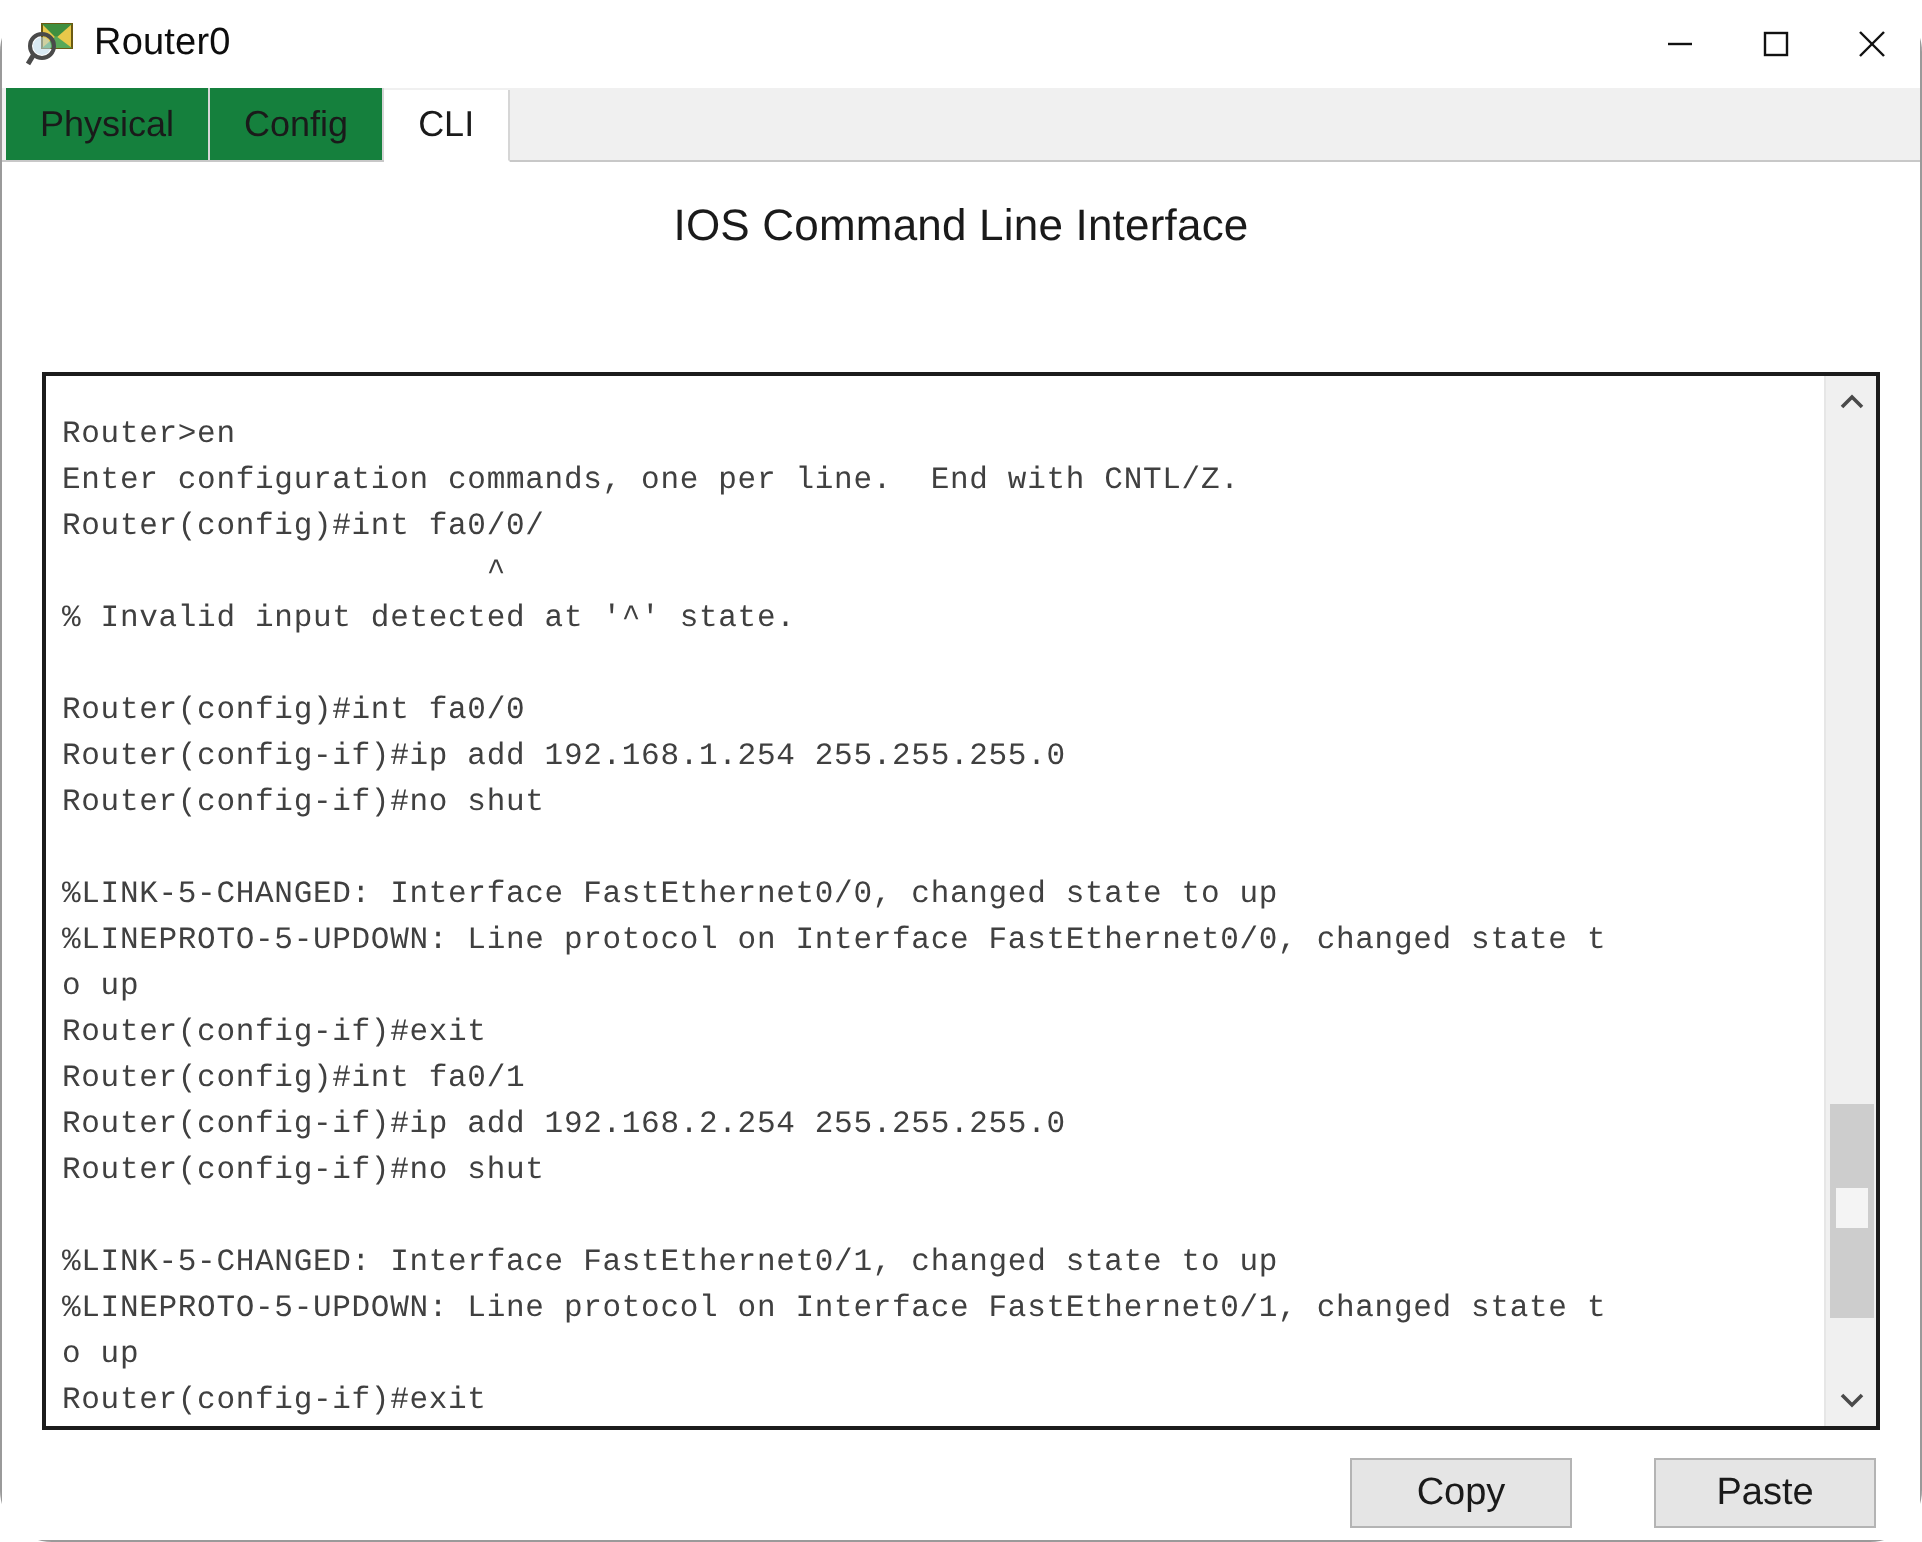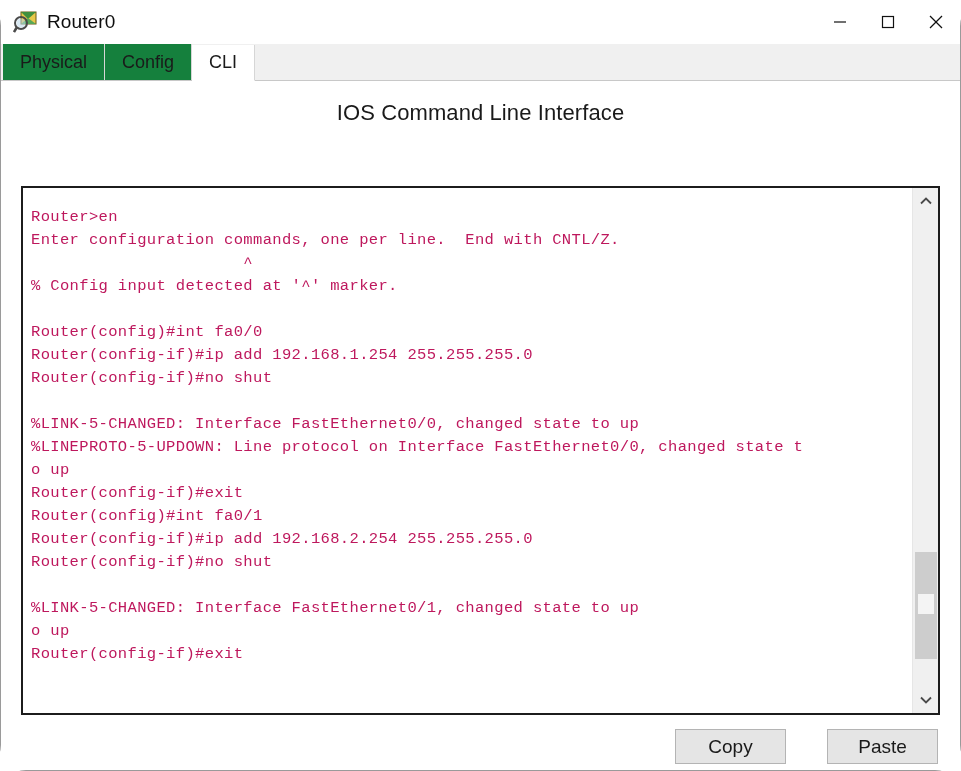--- a/index.html
+++ b/index.html
@@ -131,21 +131,21 @@
   .terminal {
     flex: 1 1 auto;
     padding: 18px 0 0 8px;
     overflow: hidden;
     box-sizing: border-box;
   }
   .term-line {
     font-family: "Liberation Mono", "DejaVu Sans Mono", monospace;
     font-size: 15.5px;
     line-height: 23px;
-    color: #be185d;
+    color: #404040;
     white-space: pre;
     letter-spacing: 0.35px;
     height: 23px;
   }
 
   
   .scrollbar {
     flex: 0 0 26px;
     width: 26px;
     background: #f0f0f0;
@@ -265,36 +265,38 @@
   </div>
 
   <div class="content">
 
     <div class="panel-title">IOS Command Line Interface</div>
 
     <div class="terminal-wrap">
       <div class="terminal" id="terminal">
           <div class="term-line">Router&gt;en</div>
           <div class="term-line">Enter configuration commands, one per line.  End with CNTL/Z.</div>
+          <div class="term-line">Router(config)#int fa0/0/</div>
           <div class="term-line">                      ^</div>
-          <div class="term-line">% Config input detected at '^' marker.</div>
+          <div class="term-line">% Invalid input detected at '^' state.</div>
           <div class="term-line">&nbsp;</div>
           <div class="term-line">Router(config)#int fa0/0</div>
           <div class="term-line">Router(config-if)#ip add 192.168.1.254 255.255.255.0</div>
           <div class="term-line">Router(config-if)#no shut</div>
           <div class="term-line">&nbsp;</div>
           <div class="term-line">%LINK-5-CHANGED: Interface FastEthernet0/0, changed state to up</div>
           <div class="term-line">%LINEPROTO-5-UPDOWN: Line protocol on Interface FastEthernet0/0, changed state t</div>
           <div class="term-line">o up</div>
           <div class="term-line">Router(config-if)#exit</div>
           <div class="term-line">Router(config)#int fa0/1</div>
           <div class="term-line">Router(config-if)#ip add 192.168.2.254 255.255.255.0</div>
           <div class="term-line">Router(config-if)#no shut</div>
           <div class="term-line">&nbsp;</div>
           <div class="term-line">%LINK-5-CHANGED: Interface FastEthernet0/1, changed state to up</div>
+          <div class="term-line">%LINEPROTO-5-UPDOWN: Line protocol on Interface FastEthernet0/1, changed state t</div>
           <div class="term-line">o up</div>
           <div class="term-line">Router(config-if)#exit</div>
         </div>
 
       <div class="scrollbar">
         <div class="sb-arrow up">
           <svg width="14" height="10" viewBox="0 0 14 10">
             <polyline points="2,7.5 7,2.5 12,7.5" fill="none" stroke="#4a4a4a" stroke-width="1.8"></polyline>
           </svg>
         </div>

